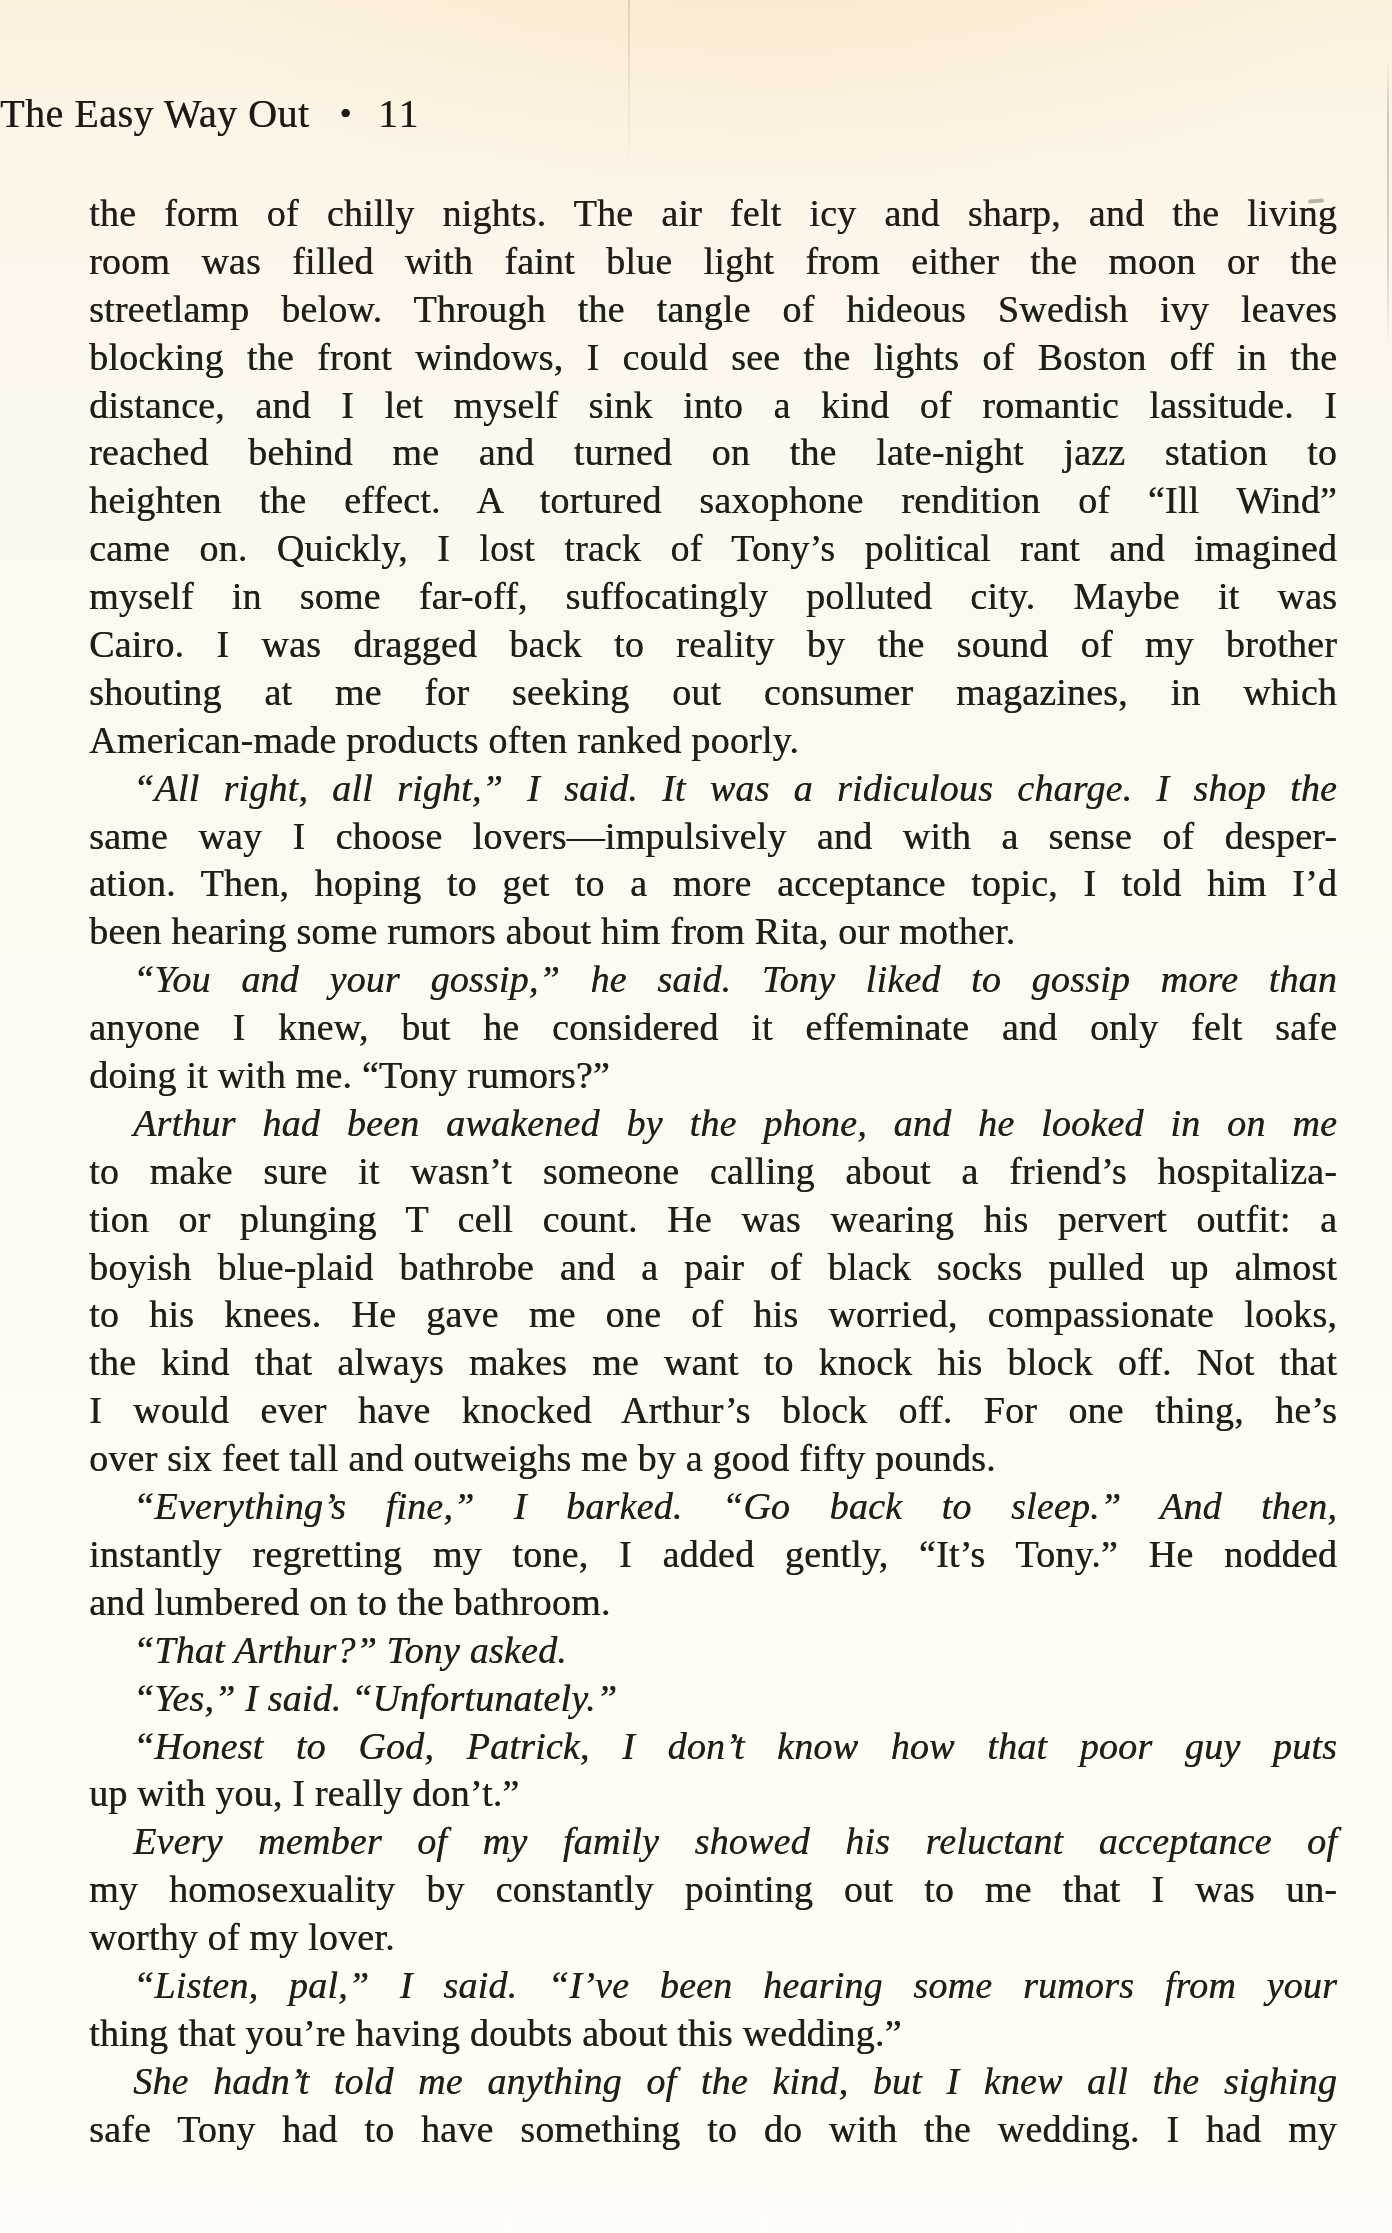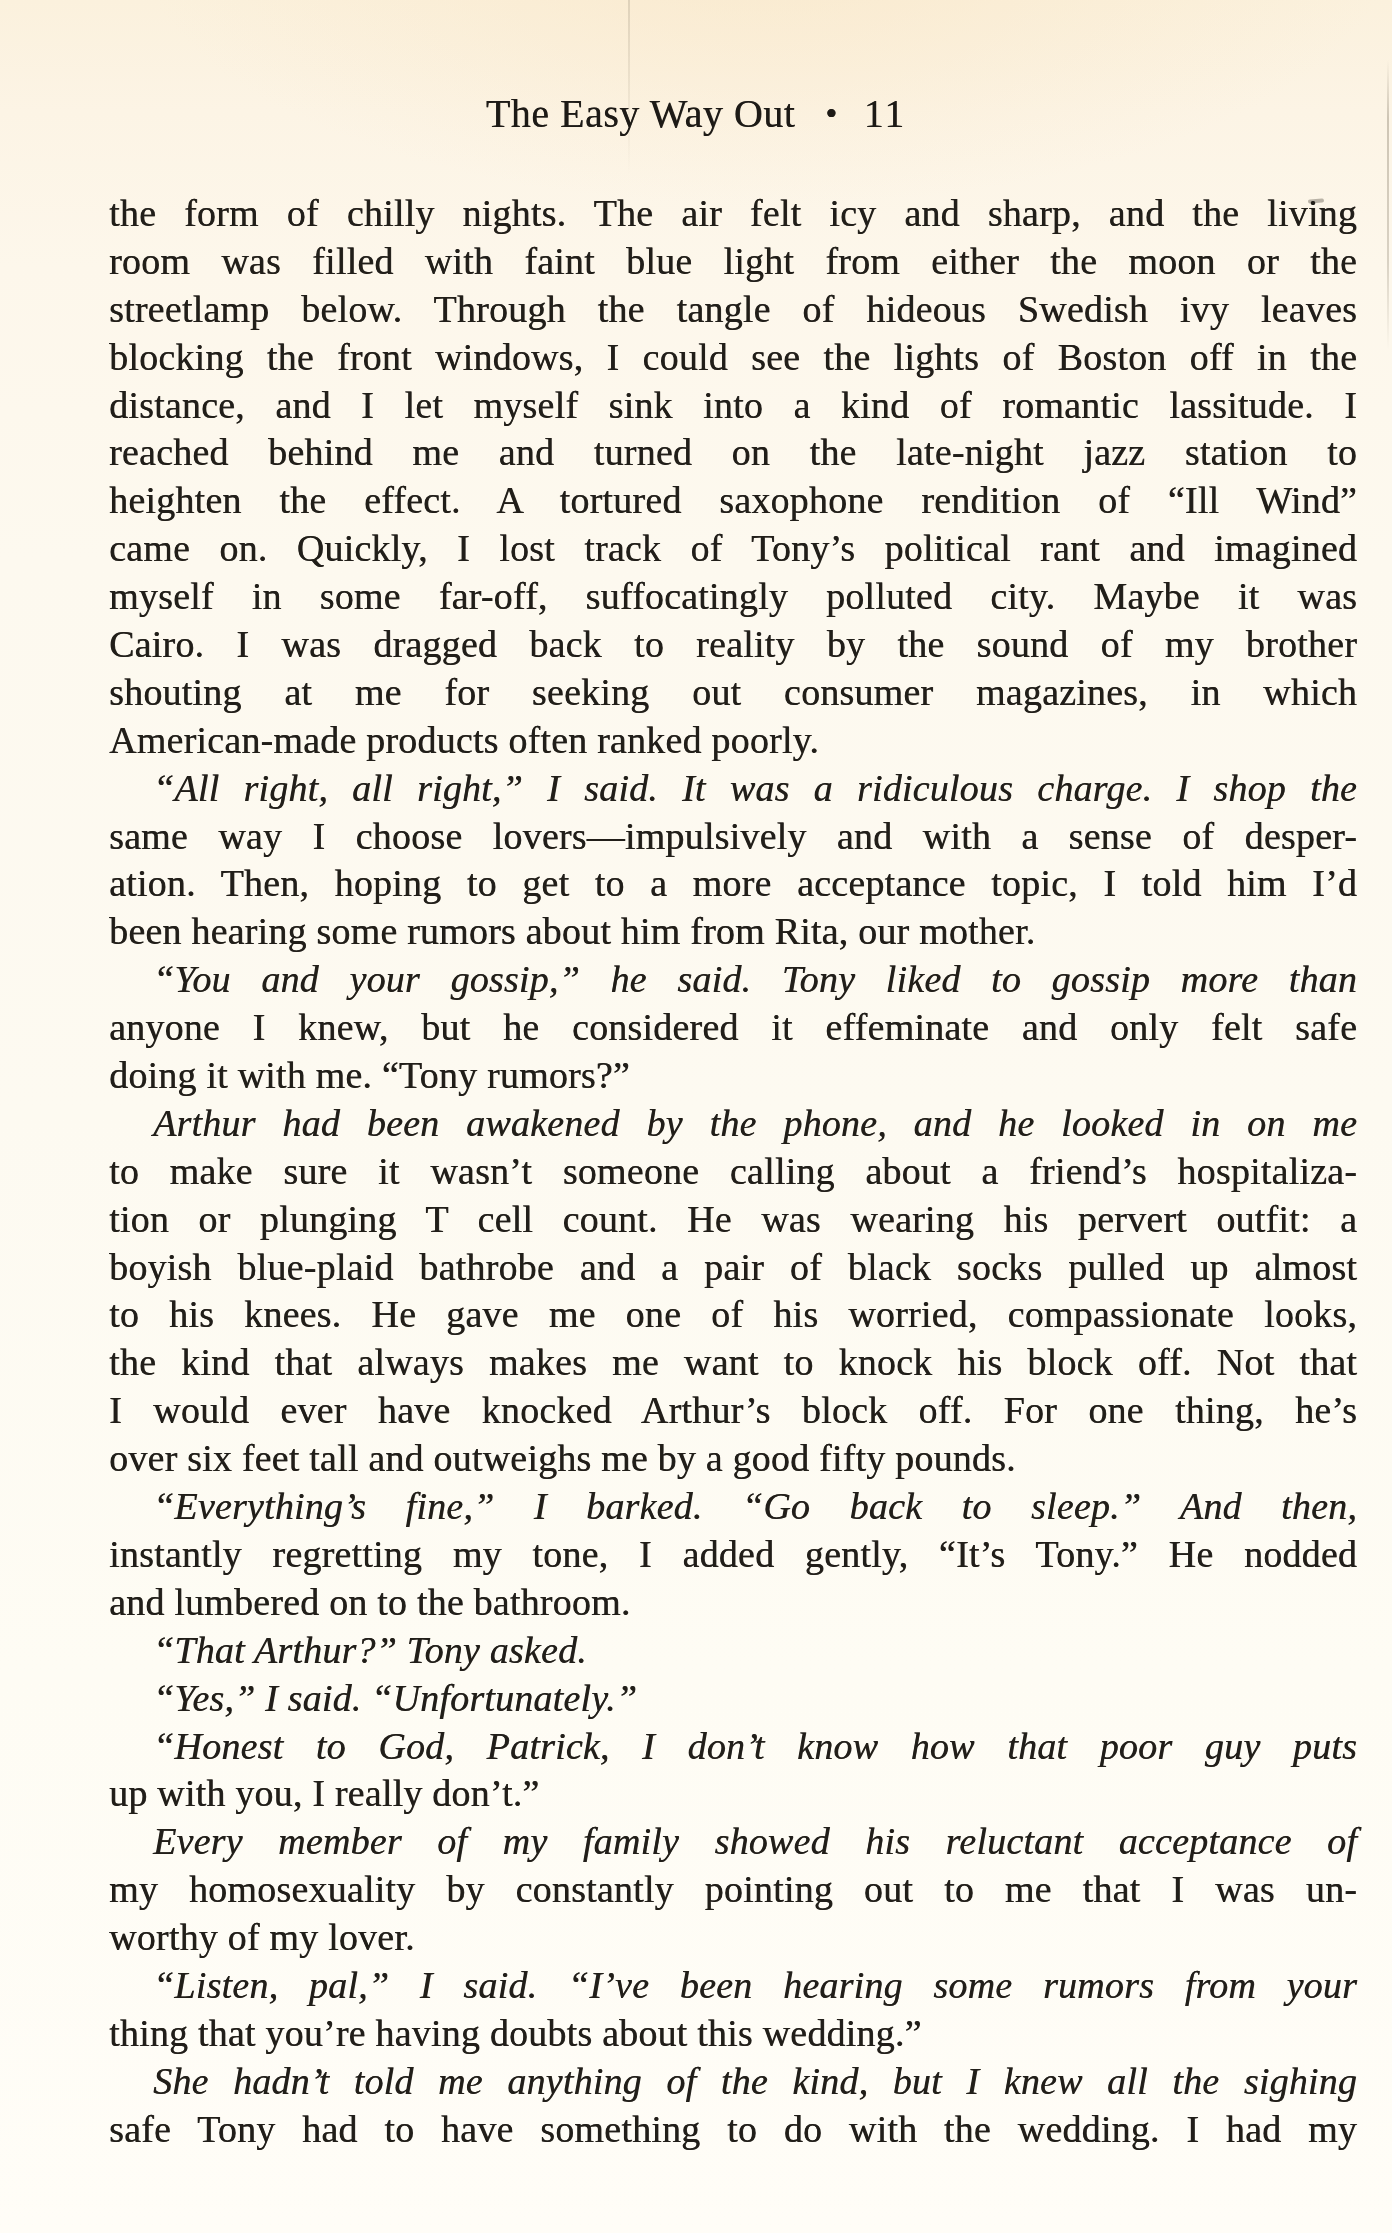--- a/index.html
+++ b/index.html
@@ -50,42 +50,41 @@
     height: 4px;
     border-radius: 2px;
     background: rgba(105,98,86,0.45);
     transform: rotate(-4deg);
   }
   .running-header {
     position: absolute;
     top: 90px;
     left: 0;
     width: 100%;
-    text-align: center;
+    text-align: left;
     font-size: 40px;
     letter-spacing: 0.5px;
     color: #1d1a16;
     text-shadow: 0.4px 0 0 rgba(29,26,22,0.85);
     white-space: nowrap;
   }
   .running-header .dot {
     display: inline-block;
     margin: 0 26px 0 30px;
     font-size: 34px;
     vertical-align: 2px;
   }
   .running-header .pagenum {
     letter-spacing: 2px;
   }
   .text-block {
     position: absolute;
     top: 190px;
     left: 89px;
     width: 1248px;
-    margin-left: 20px;
   }
   .line {
     height: 47.9px;
     line-height: 47.9px;
     font-size: 38px;
     letter-spacing: 0.2px;
     white-space: nowrap;
     color: #211e19;
     text-shadow: 0.45px 0 0 rgba(33,30,25,0.9);
   }

